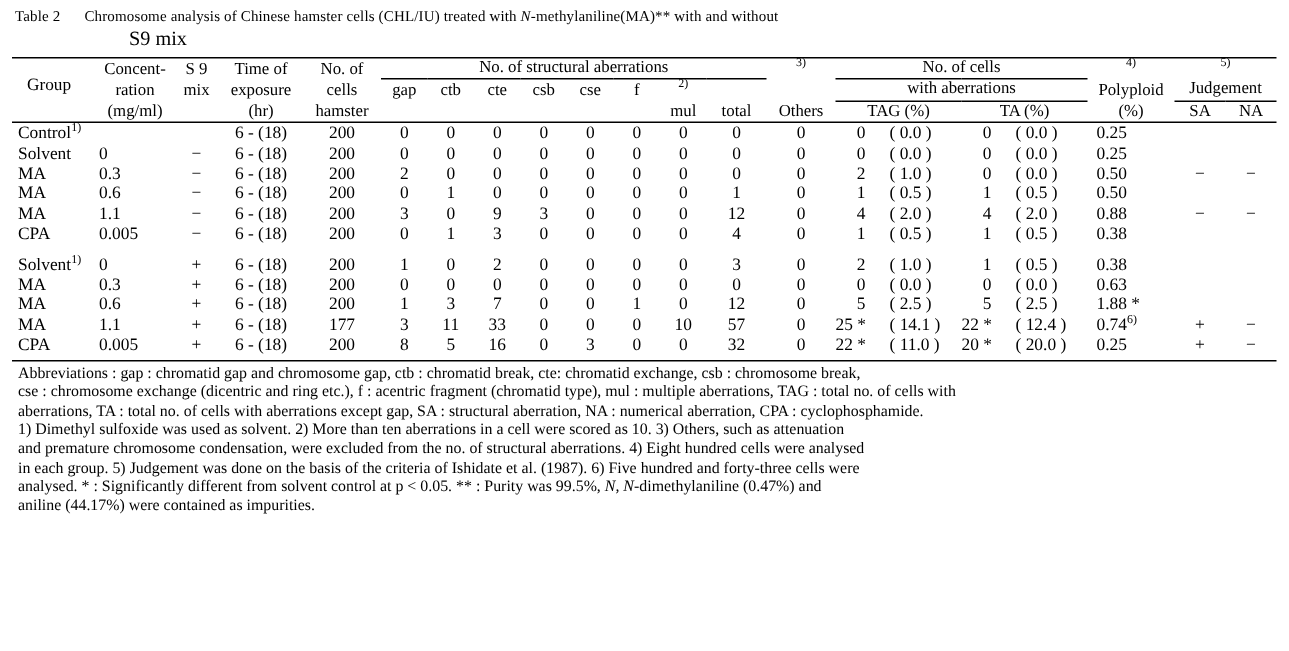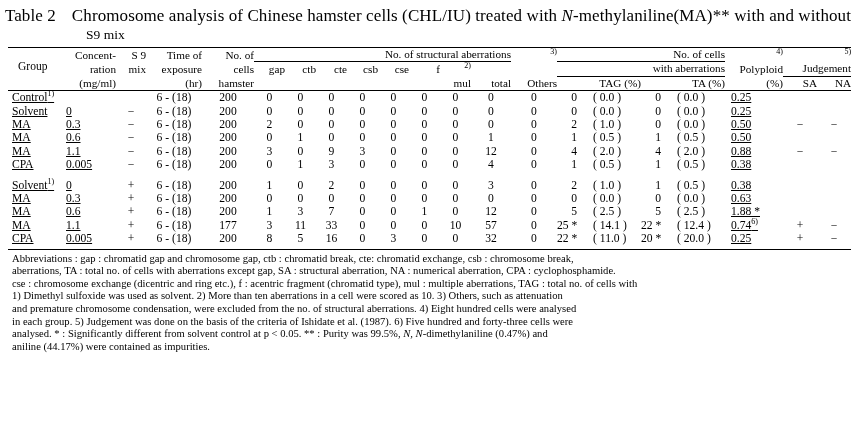--- a/index.html
+++ b/index.html
@@ -19,24 +19,23 @@
     width: 859px;
     height: 434px;
     box-sizing: border-box;
     padding: 6px 8px 0 8px;
   }
   
   .title-row {
     display: flex;
     align-items: baseline;
     gap: 16px;
-    font-size: 17px;
+    font-size: 10px;
     letter-spacing: 0.1px;
     padding-left: 2px;
-    justify-content: flex-end;
   }
   .title-label { white-space: nowrap; }
   .title-text { white-space: nowrap; }
   .title-text .ital { font-style: italic; }
   .title-sub {
     font-size: 13.5px;
     padding-left: 78px;
     margin-top: 1px;
   }
   
@@ -57,31 +56,31 @@
     font-size: 11.5px;
     table-layout: fixed;
   }
   table.tbl td, table.tbl th {
     padding: 0;
     font-weight: normal;
     vertical-align: bottom;
     white-space: nowrap;
     line-height: 13.4px;
   }
-  .hdr td { text-align: right; font-size: 11.2px; margin-top: 31px; }
+  .hdr td { text-align: center; font-size: 11.2px; margin-top: 31px; }
   .grpspan {
     border-bottom: 0.9px solid #000;
   }
   .sup {
     font-size: 8px;
     vertical-align: super;
     line-height: 0;
   }
   .c { text-align: center; }
-  .l { text-align: left; text-decoration: underline; }
+  .l { text-align: left; }
   .body-row td { font-size: 11.6px; line-height: 14.2px; }
   .gap-row td { height: 7px; line-height: 7px; font-size: 1px; }
   
   .col-group { width: 56px; }
   .col-conc  { width: 52px; }
   .col-s9    { width: 30px; }
   .col-time  { width: 56px; }
   .col-cells { width: 52px; }
   .col-ab    { width: 31px; }
   .col-total { width: 40px; }
@@ -463,22 +462,22 @@
           <td class="c">+</td>
           <td class="c">−</td>
         </tr>
       </tbody>
   </table>
 
   <div class="rule-bot" style="margin-top:3px;"></div>
 
   <div class="notes">
     <p>Abbreviations : gap : chromatid gap and chromosome gap, ctb : chromatid break, cte: chromatid exchange, csb : chromosome break,</p>
+    <p>cse : chromosome exchange (dicentric and ring etc.), f : acentric fragment (chromatid type), mul : multiple aberrations, TAG : total no. of cells with</p>
     <p>aberrations, TA : total no. of cells with aberrations except gap, SA : structural aberration, NA : numerical aberration, CPA : cyclophosphamide.</p>
-    <p>cse : chromosome exchange (dicentric and ring etc.), f : acentric fragment (chromatid type), mul : multiple aberrations, TAG : total no. of cells with</p>
     <p>1) Dimethyl sulfoxide was used as solvent.    2) More than ten aberrations in a cell were scored as 10.    3) Others, such as attenuation</p>
     <p>and premature chromosome condensation, were excluded from the no. of structural aberrations.   4) Eight hundred cells were analysed</p>
     <p>in each group.     5) Judgement was done on the basis of the criteria of Ishidate et al. (1987).    6) Five hundred and forty-three cells were</p>
     <p><span>analysed.     * : Significantly different from solvent control at p &lt; 0.05.       ** : Purity was 99.5%, </span><span class="ital">N, N</span><span>-dimethylaniline (0.47%) and</span></p>
     <p>aniline (44.17%) were contained as impurities.</p>
   </div>
 
 </div>
 
 </body></html>

